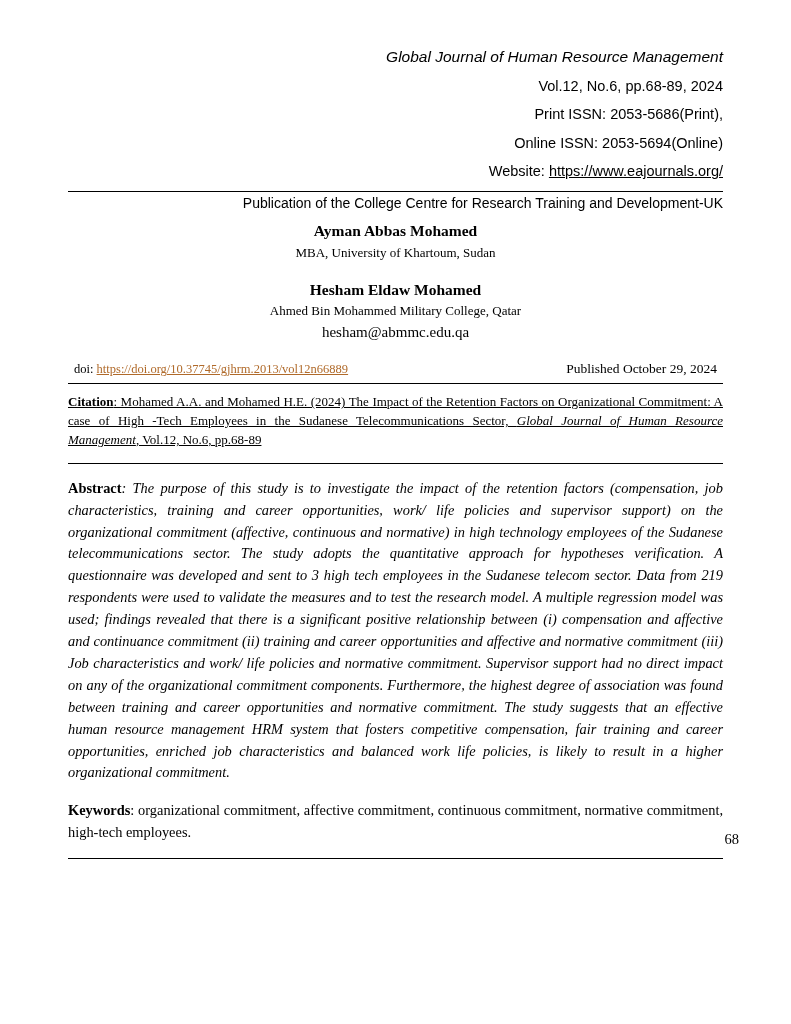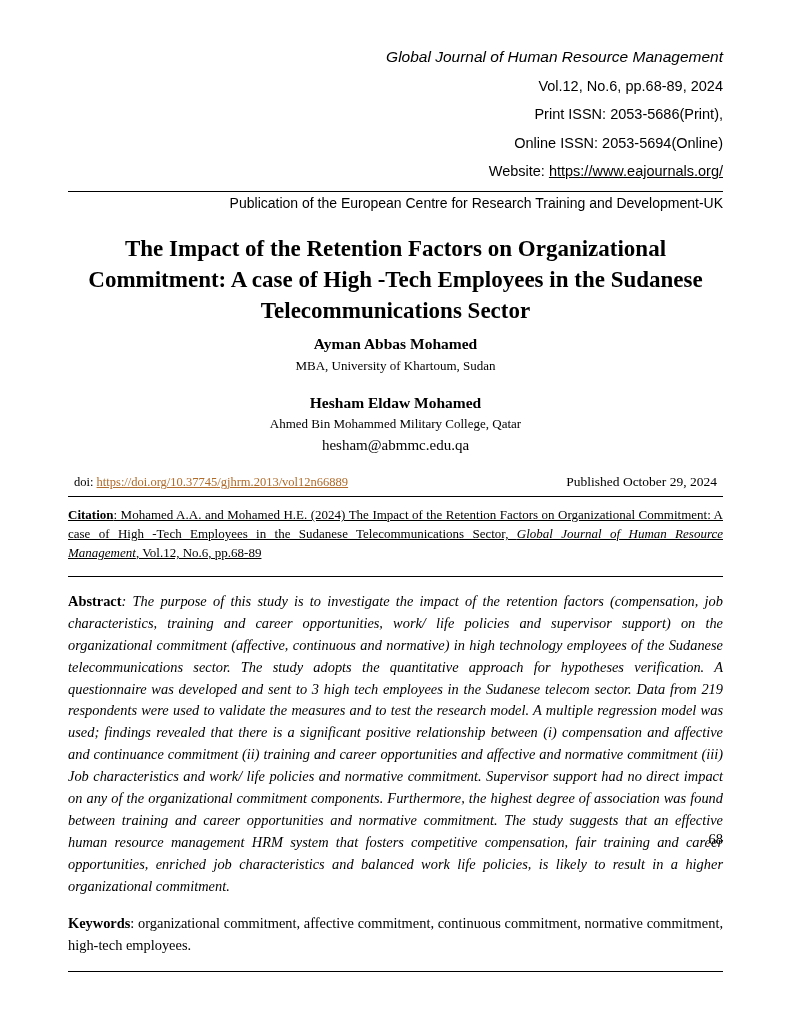--- a/index.html
+++ b/index.html
@@ -146,41 +146,40 @@
   }
   .bottom-rule {
     border: 0;
     border-top: 1px solid #000;
     margin: 14px 0 0 0;
   }
 
   
   .page-number {
     position: absolute;
-    right: 68px;
+    right: 52px;
     bottom: 52px;
     font-size: 14.5px;
   }
 </style>
 </head>
 <body>
 
 <div class="page">
 
   <div class="journal-header">
     <span class="line journal-title-line">Global Journal of Human Resource Management</span>
     <span class="line">Vol.12, No.6, pp.68-89, 2024</span>
     <span class="line">Print ISSN: 2053-5686(Print),</span>
     <span class="line">Online ISSN: 2053-5694(Online)</span>
     <span class="line website-line"><span>Website: </span><a class="website-link" href="#">https://www.eajournals.org/</a></span>
   </div>
 
-  <div class="publication-line">Publication of the European Centre for Research Training and Development-UK</div>
-
-  <h1 class="article-title">The Impact of the Retention Factors on Organizational Commitment: A case of High -Tech Employees in the Sudanese Telecommunications Sector</h1>
+  <div class="publication-line">Publication of the College Centre for Research Training and Development-UK</div>
+
 
   <div class="authors">
     <div class="author-block">
       <div class="author-name">Ayman Abbas Mohamed</div>
       <div class="author-affil">MBA, University of Khartoum, Sudan</div>
     </div>
     <div class="author-block">
       <div class="author-name">Hesham Eldaw Mohamed</div>
       <div class="author-affil">Ahmed Bin Mohammed Military College, Qatar</div>
       <div class="author-email">hesham@abmmc.edu.qa</div>

